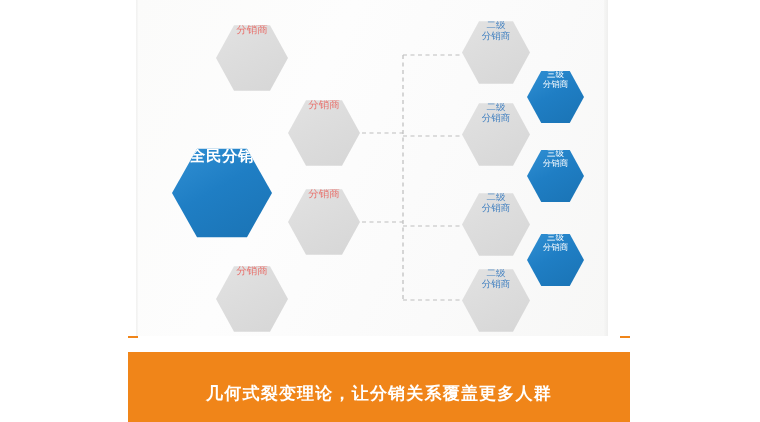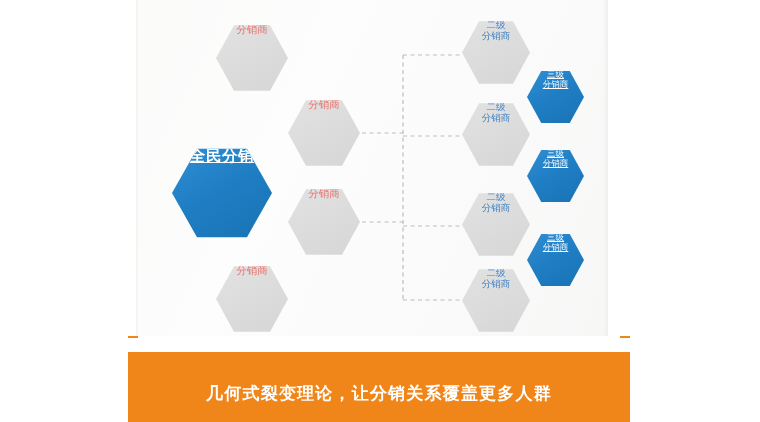--- a/index.html
+++ b/index.html
@@ -69,21 +69,20 @@
   .hex .hex-label {
     display: block;
     white-space: pre-line;
   }
 
   .hex-gray {
     background: linear-gradient(150deg, #e2e2e2 0%, #dddddd 40%, #d6d6d6 100%);
   }
   .hex-blue {
     background: linear-gradient(150deg, #3190d4 0%, #1f7ec4 45%, #1a73b4 100%);
-    text-decoration: underline;
   }
 
   
   .hex-main {
     left: 34px;
     top: 147px;
     width: 100px;
     height: 92px;
     font-size: 15.5px;
     font-weight: bold;

